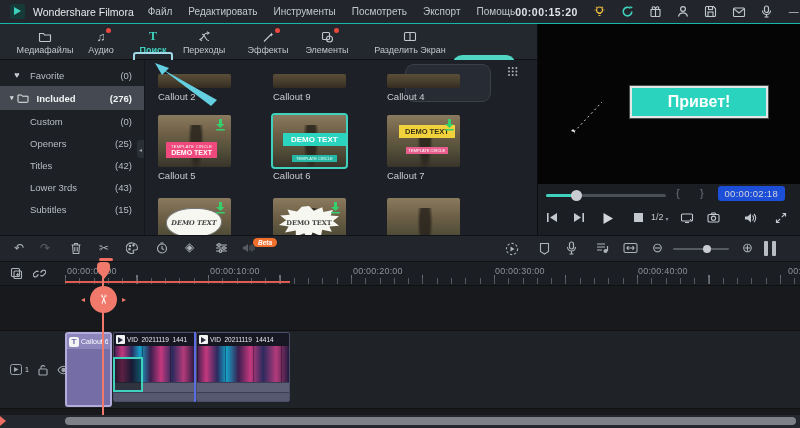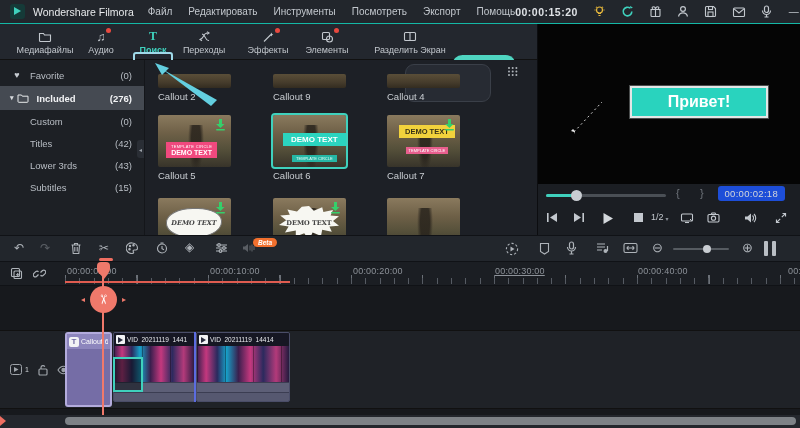--- a/index.html
+++ b/index.html
@@ -293,20 +293,24 @@
           </svg>
       </span>
       <span>Included</span>
       <span class="cnt">(276)</span>
     </div>
     <div class="side-item sub">
       <span>Custom</span>
       <span class="cnt">(0)</span>
     </div>
     <div class="side-item sub">
+      <span>Openers</span>
+      <span class="cnt">(25)</span>
+    </div>
+    <div class="side-item sub">
       <span>Titles</span>
       <span class="cnt">(42)</span>
     </div>
     <div class="side-item sub">
       <span>Lower 3rds</span>
       <span class="cnt">(43)</span>
     </div>
     <div class="side-item sub">
       <span>Subtitles</span>
       <span class="cnt">(15)</span>
@@ -598,21 +602,21 @@
         </svg>
     </span>
     <span class="tb-ic ic" style="left:33px;top:5px;">
       <svg width="13" height="13" viewBox="0 0 13 13" stroke="#aeb3b9" fill="none" stroke-width="1.2">
           <path d="M5.5 7.5l-2 2a2 2 0 0 1-2.8-2.8l2-2a2 2 0 0 1 2.8 0M7.5 5.5l2-2a2 2 0 0 1 2.8 2.8l-2 2a2 2 0 0 1-2.8 0"></path>
         </svg>
     </span>
     <span class="ruler-label" style="left:67px;">00:00:00:00</span>
     <span class="ruler-label" style="left:210px;">00:00:10:00</span>
     <span class="ruler-label" style="left:353px;">00:00:20:00</span>
-    <span class="ruler-label" style="left:495px;text-decoration:underline;">00:00:30:00</span>
+    <span class="ruler-label" style="left:495px;">00:00:30:00</span>
     <span class="ruler-label" style="left:638px;">00:00:40:00</span>
     <span class="ruler-label" style="left:788px;">00:</span>
     <div class="ticks-major"></div>
     <div class="ticks"></div>
     <div class="clip-extent"></div>
     <div class="ph-head"></div>
   </div>
 
   <div class="tracks">
     <div class="lane"></div>

